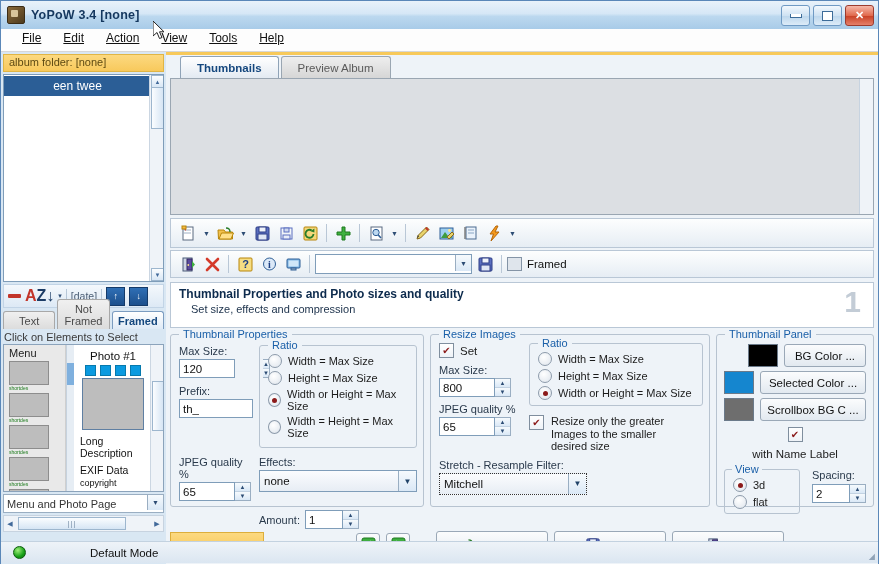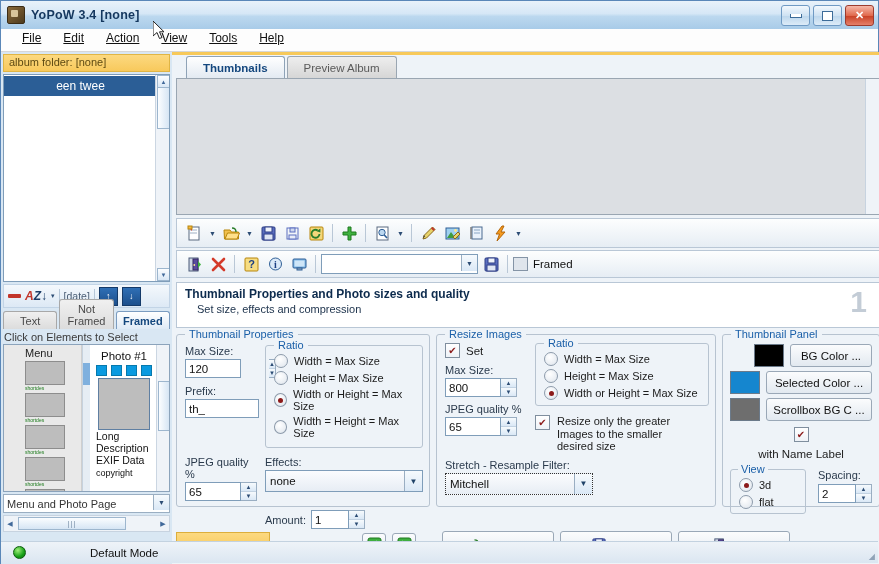--- a/index.html
+++ b/index.html
@@ -67,49 +67,49 @@
   .list-sb{position:absolute;right:0;top:0;width:13px;height:100%;background:#eff3f8;border-left:1px solid #cbd6e2;}
   .list-sb .th{position:absolute;top:0;left:1px;width:11px;height:40px;background:linear-gradient(90deg,#fbfdff,#d6e5f4);border:1px solid #9db6ce;}
   .sb-arrow{position:absolute;left:1px;width:11px;height:11px;background:linear-gradient(180deg,#fbfdff,#d9e7f5);border:1px solid #9db6ce;display:flex;align-items:center;justify-content:center;font-size:6px;color:#41699a;}
   .sb-arrow.up{top:0;}
   .sb-arrow.dn{bottom:0;}
   .side-tools{
     height:22px;margin:2px;display:flex;align-items:center;gap:4px;padding:0 4px;
     background:linear-gradient(180deg,#f4f8fc,#dde9f5);border:1px solid #c2d4e6;
   }
   .t-minus{width:13px;height:4px;background:#c2352a;border-radius:1px;}
-  .t-az{font-size:12px;color:#1b3c66;font-weight:bold;position:relative;font-style:italic;}
+  .t-az{font-size:16px;color:#1b3c66;font-weight:bold;position:relative;}
   .t-az b{color:#c2352a;}
   .t-cv{font-size:7px;color:#2c4c74;}
   .vsep{width:1px;height:14px;background:#b6c7d8;}
   .t-date{font-size:10.5px;color:#4a5d74;}
   .t-arrbtn{width:17px;height:17px;background:linear-gradient(180deg,#2f6fb5,#1c4f8c);border:1px solid #143a69;display:flex;align-items:center;justify-content:center;color:#fff;font-size:9px;}
   .side-tabs{display:flex;margin:2px 2px 0 2px;gap:2px;align-items:flex-end;height:19px;}
   .stab{
     flex:1;text-align:center;font-size:11px;padding:3px 0 2px 0;color:#4a4a4a;
     background:linear-gradient(180deg,#f0f0f0,#dcdcdc);border:1px solid #a8a8a8;border-bottom:none;
     border-radius:3px 3px 0 0;
   }
   .stab.active{color:#14477e;font-weight:bold;background:linear-gradient(180deg,#ffffff,#dfeaf6);border-color:#7b9cc0;}
   .hint{font-size:11px;color:#3a3a3a;padding:2px 0 1px 3px;background:#d9e7f3;}
   .previewbox{
     margin:0 2px;height:146px;background:#fff;border:1px solid #8ba3bb;position:relative;overflow:hidden;display:flex;
   }
-  .pv-left{width:56px;background:#e9e9e9;border-right:1px solid #cfcfcf;padding:2px 0 0 21px;}
+  .pv-left{width:56px;background:#e9e9e9;border-right:1px solid #cfcfcf;padding:2px 0 0 5px;}
   .pv-left .lbl{font-size:11px;color:#222;margin-bottom:2px;}
   .pv-box{width:38px;height:22px;background:#bdbdbd;border:1px solid #8d8d8d;margin-bottom:1px;}
   .pv-cap{font-size:5px;color:#1a7a1a;line-height:5px;margin-bottom:2px;}
   .pv-minisb{width:7px;background:#e6edf4;border-left:1px solid #c6d2de;position:relative;}
   .pv-minisb .mth{position:absolute;top:18px;left:0;width:7px;height:22px;background:#7fb0de;}
   .pv-right{flex:1;padding:3px 4px 0 6px;position:relative;background:#fff;}
   .pv-title{text-align:center;font-size:11.5px;color:#111;margin-top:2px;}
   .pv-sq{display:flex;gap:4px;justify-content:center;margin:3px 0 2px 0;}
   .pv-sq i{display:block;width:9px;height:9px;background:#0a9ae0;border:1px solid #0679ad;}
   .pv-img{height:50px;background:#bdbdbd;border:1px solid #5f7fa2;margin:0 2px;}
-  .pv-ld{font-size:10.5px;color:#111;line-height:12px;}
+  .pv-ld{font-size:10.5px;color:#111;margin-top:5px;line-height:12px;}
   .pv-cr{font-size:9px;color:#111;margin-top:2px;}
   .pv-sb{width:12px;background:#eff3f8;border-left:1px solid #cbd6e2;position:relative;}
   .pv-sb .th{position:absolute;top:36px;left:1px;width:10px;height:48px;background:linear-gradient(90deg,#fbfdff,#d6e5f4);border:1px solid #9db6ce;}
   .side-combo{
     margin:2px;height:17px;background:#fff;border:1px solid #9aaec2;
     display:flex;align-items:center;font-size:11px;color:#333;padding-left:3px;position:relative;
   }
   .side-combo .cb-btn{position:absolute;right:0;top:0;width:15px;height:15px;background:linear-gradient(180deg,#f6fafd,#dae8f6);border-left:1px solid #9aaec2;display:flex;align-items:center;justify-content:center;font-size:7px;color:#2c4c74;}
   .hscroll{margin:0 2px;height:15px;background:#eff3f8;border:1px solid #c7d3e0;position:relative;display:flex;align-items:center;}
   .hscroll .ha{width:12px;text-align:center;font-size:7px;color:#41699a;}

